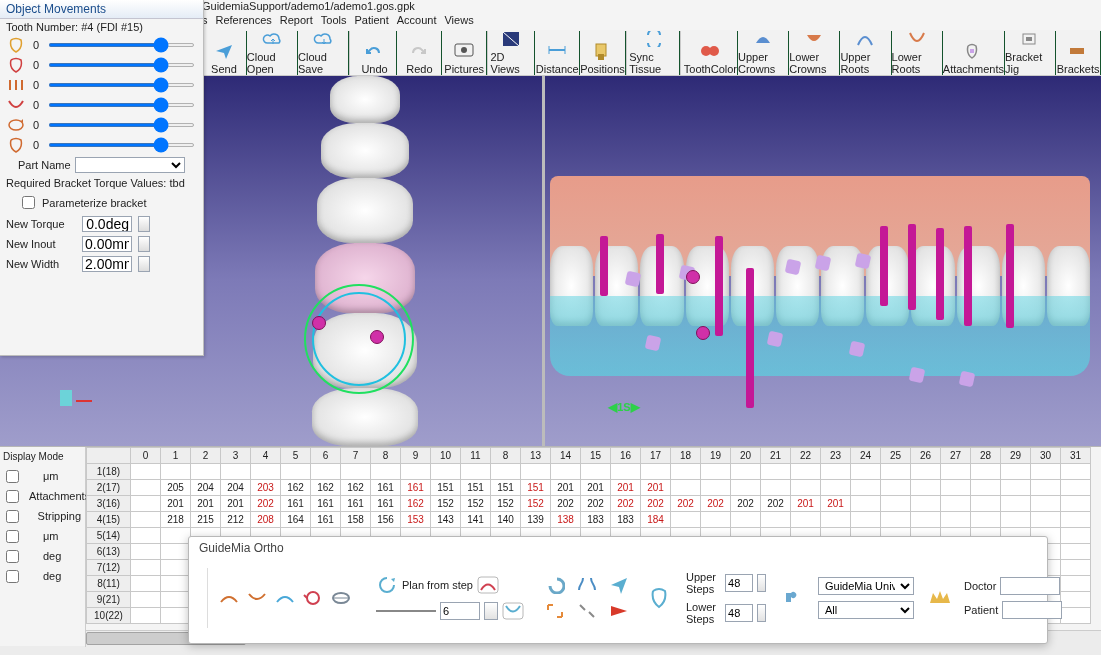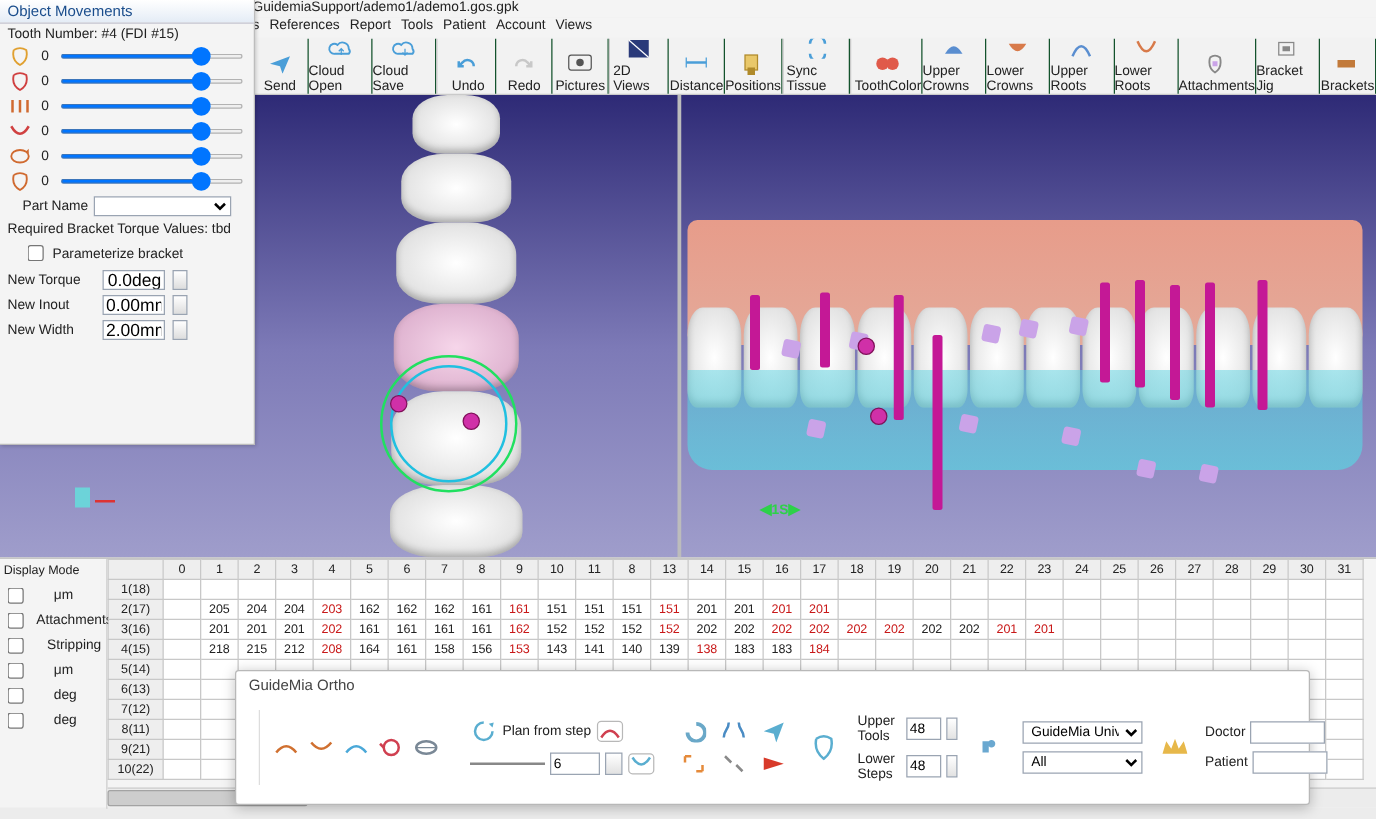--- a/index.html
+++ b/index.html
@@ -943,21 +943,21 @@
     </div>
     <div class="col" style="margin-left:8px">
       <span class="mini-ic">
           <svg width="22" height="22">
             <path d="M5 4q6-4 12 0q2 10-6 16q-8-6-6-16" fill="none" stroke="#5aaed0" stroke-width="2"></path>
           </svg>
         </span>
     </div>
     <div class="col" style="margin-left:6px">
       <div class="row">
-        <span>Upper Tools</span>
+        <span>Upper Steps</span>
         <input type="text" style="width: 28px;" value="48">
           <div class="spin2"></div>
       </div>
       <div class="row">
         <span>Lower Steps</span>
         <input type="text" style="width: 28px;" value="48">
           <div class="spin2"></div>
       </div>
     </div>
     <span class="mini-ic" style="margin-left:6px">

